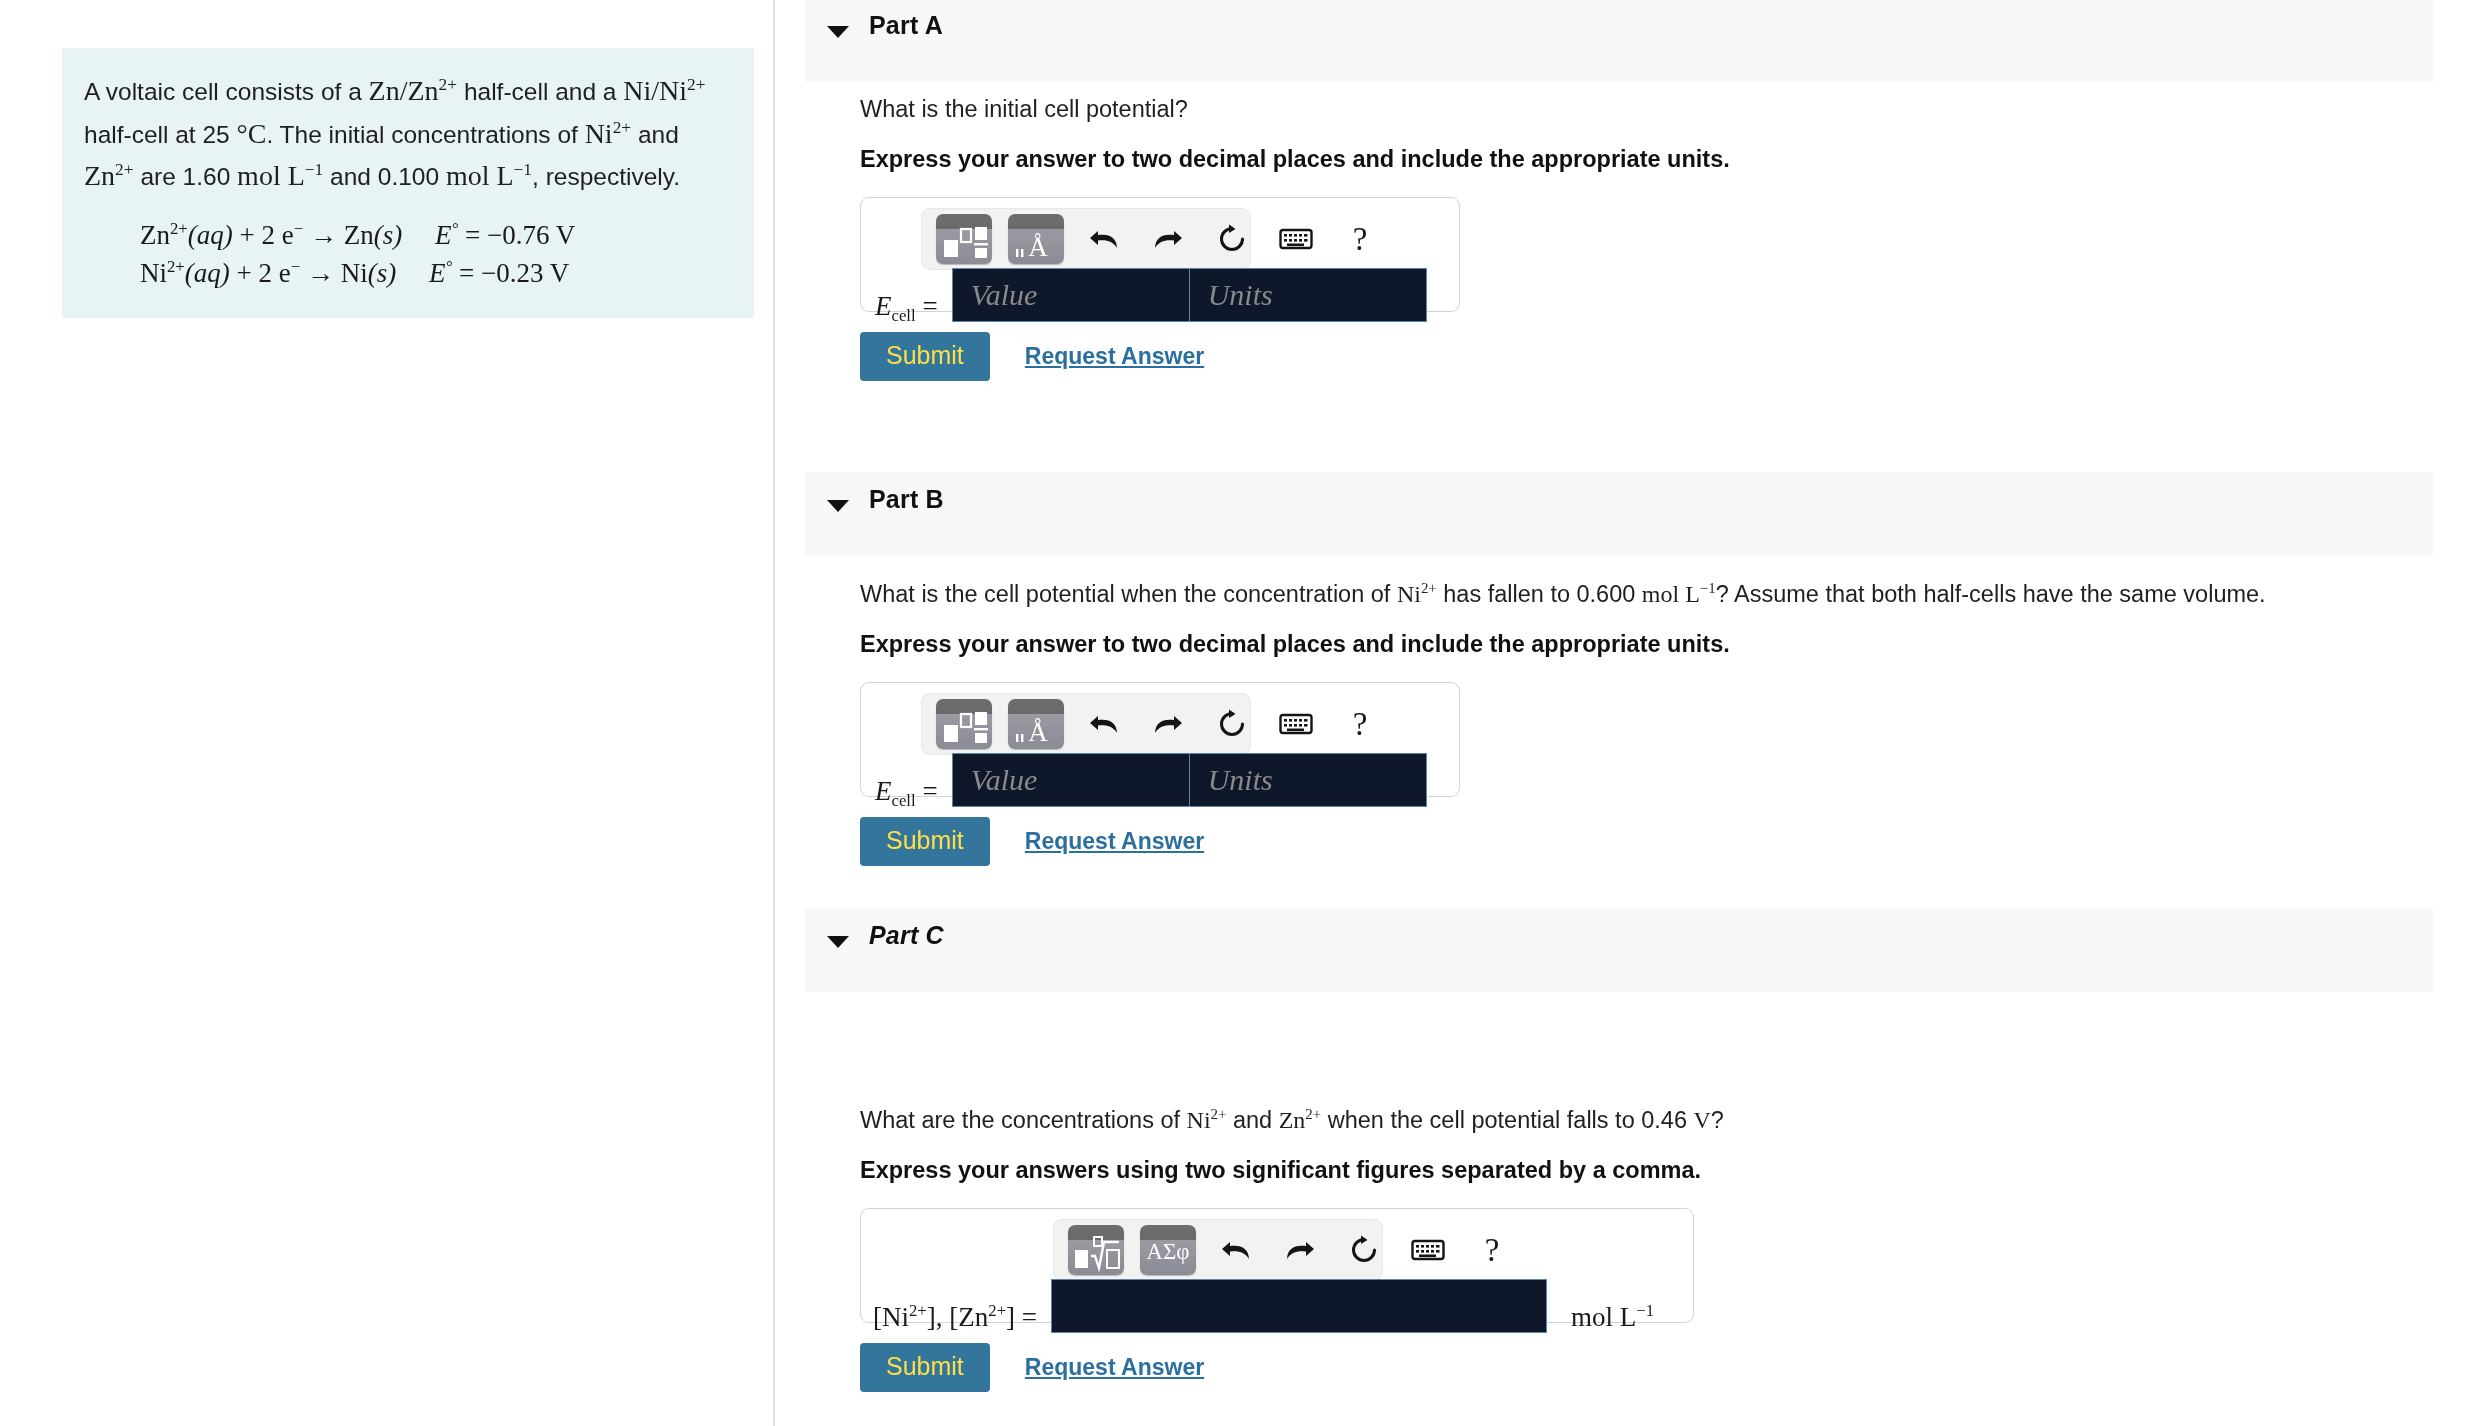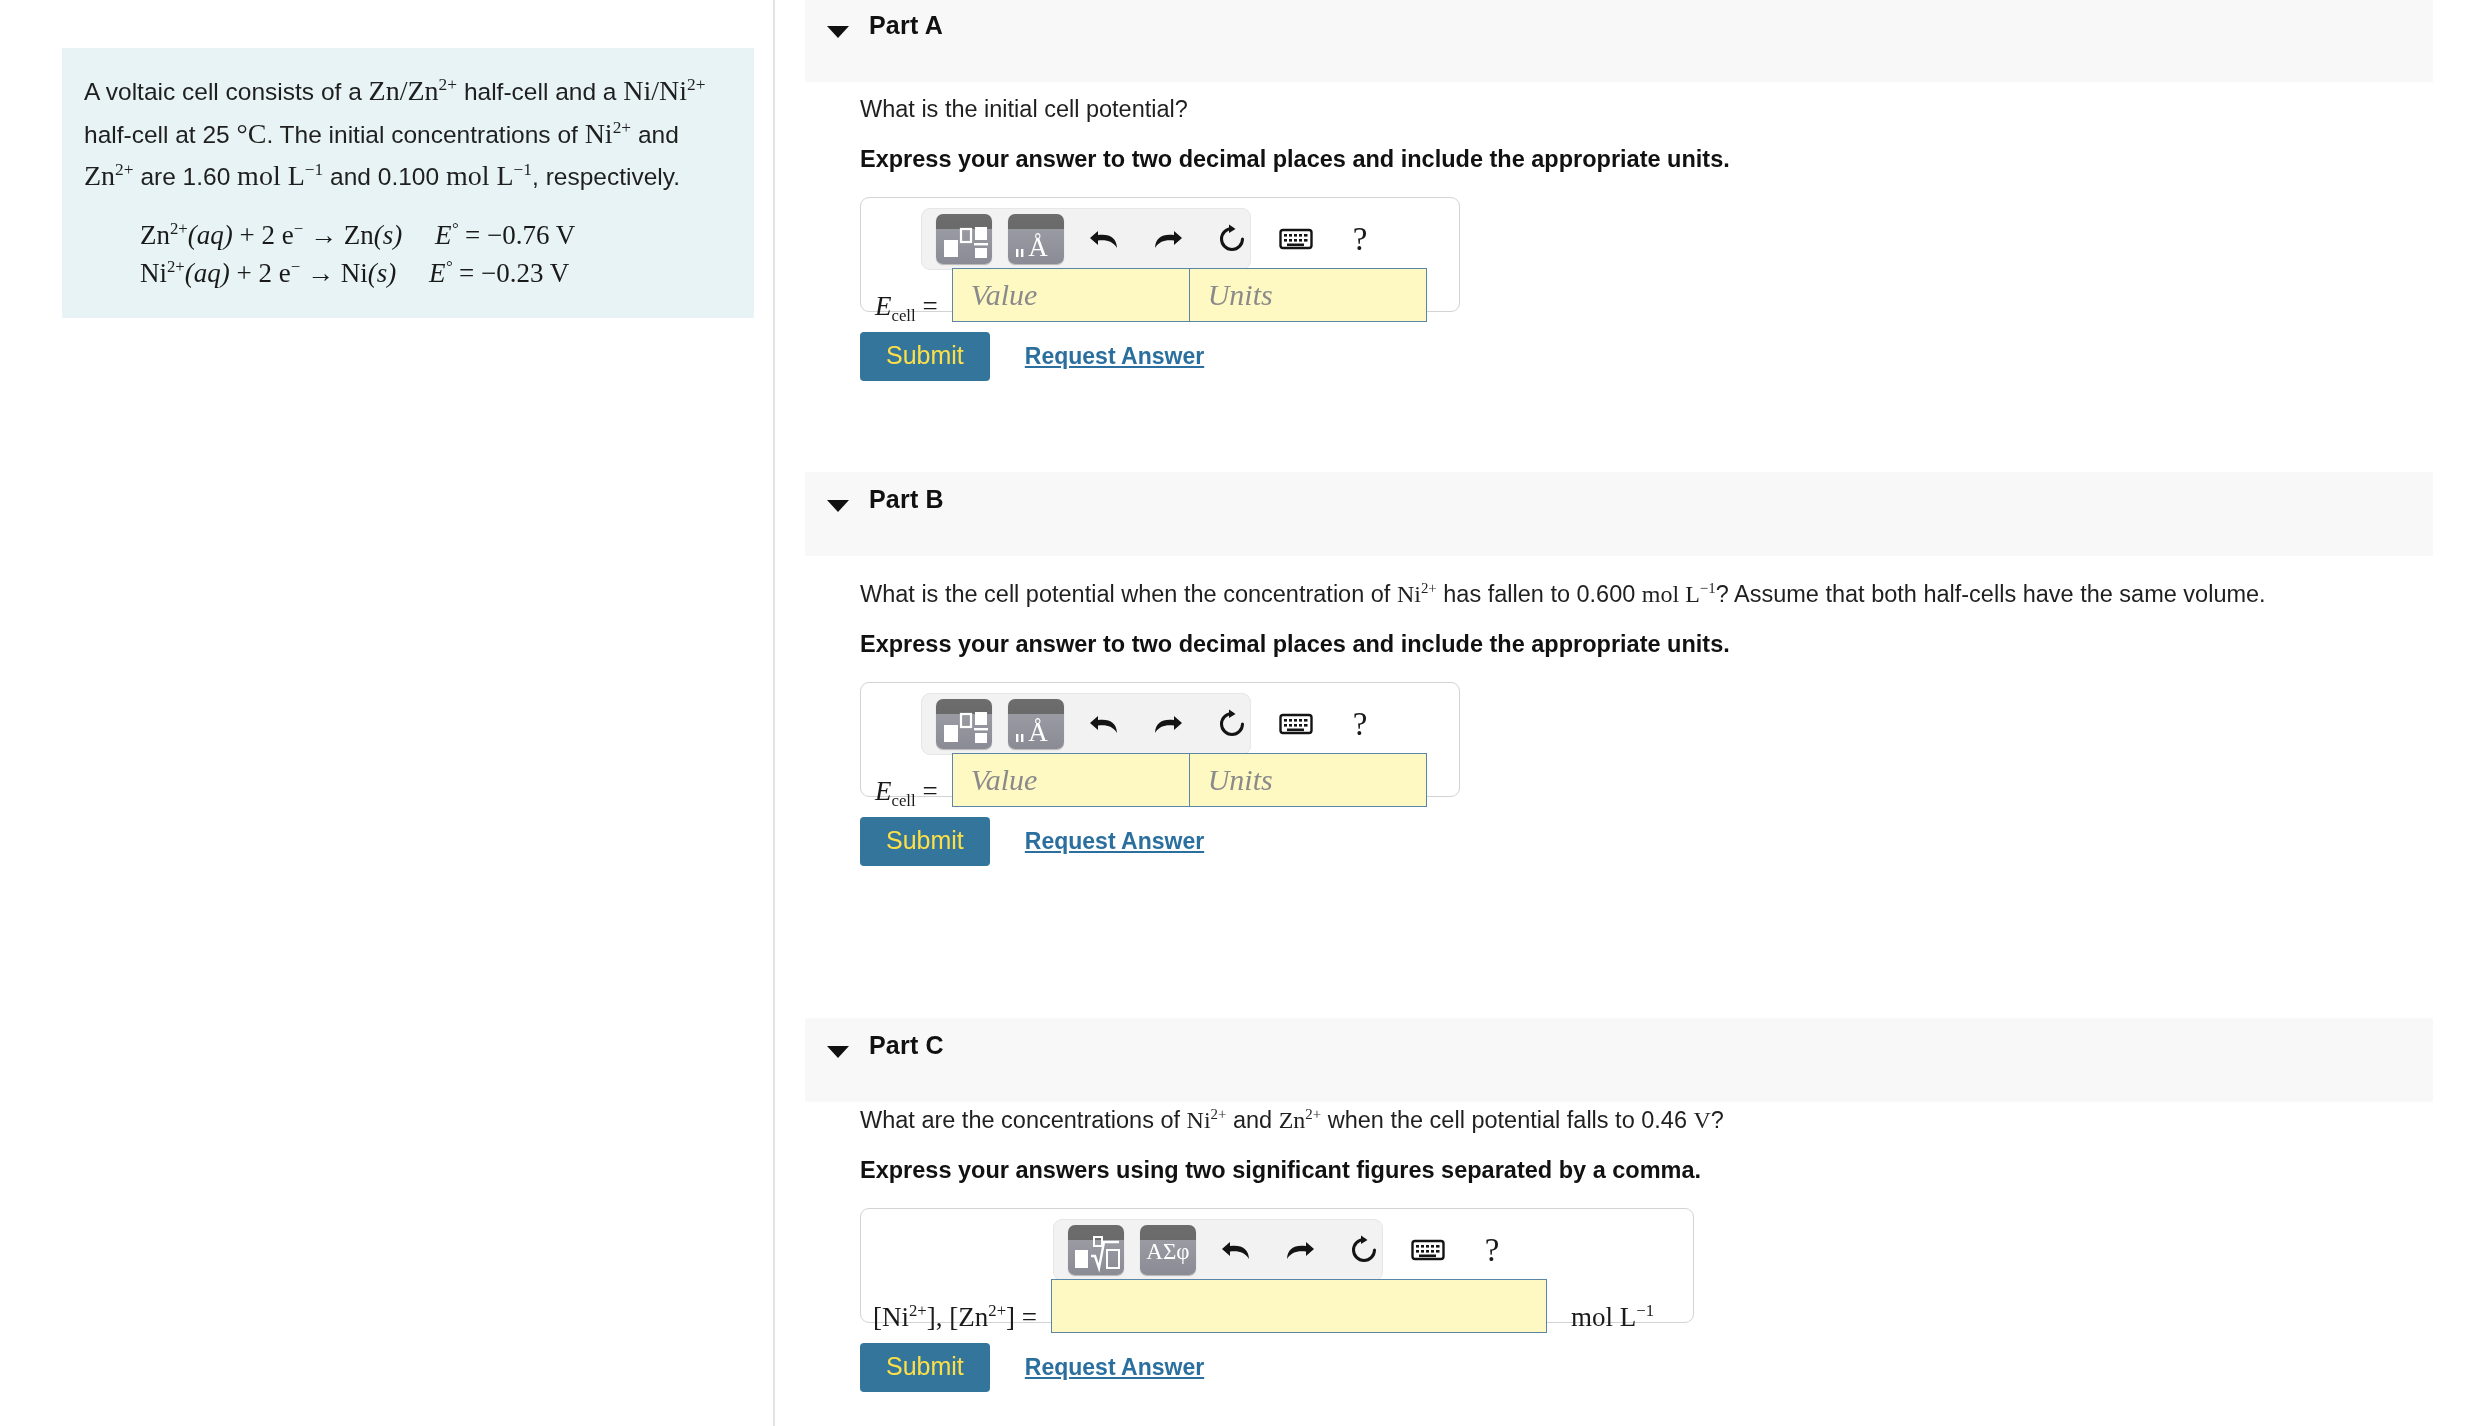--- a/index.html
+++ b/index.html
@@ -105,21 +105,21 @@
   }
   .tb-icn svg{display:block;}
   .tb-q{font-size:33px;line-height:1;color:#1a1a1a;font-family:"Liberation Serif",serif;}
 
   .ans-row{display:flex;align-items:flex-end;}
   .ans-label{
     font-family:"Liberation Serif", serif;
     font-size:27px;color:#1a1a1a;white-space:nowrap;
   }
   .ans-input{
-    border:1px solid #5b86a8;background:#fef9c3;
+    border:1px solid #5b86a8;background:#0f172a;
     box-sizing:border-box;height:54px;
     font-family:"Liberation Serif", serif;
     font-style:italic;font-size:30px;color:#8a8a8a;
     padding:0 0 0 18px;display:flex;align-items:center;
     outline:none;
   }
   .unit-right{
     font-family:"Liberation Serif", serif;font-size:27px;color:#1a1a1a;
     margin-left:24px;white-space:nowrap;
   }
@@ -320,21 +320,21 @@
           <div class="ans-input" style="width:238px;margin-left:-1px;">Units</div>
         </div>
       </div>
 
       <div class="action-row">
         <button class="btn-submit">Submit</button>
         <a class="link-request">Request Answer</a>
       </div>
     </div>
 
-    <div class="part-header" style="top:1018px;">
+    <div class="part-header" style="top:908px;font-style:italic;">
       <div class="part-caret"></div>
       <div class="part-title">Part C</div>
     </div>
 
     <div class="part-body" style="top:1068px;margin-top:36px;">
       <p class="q-text"><span>What are the concentrations of </span><span class="mathserif" style="font-size:24px"><span>Ni</span><sup class="sm">2+</sup></span><span> and </span><span class="mathserif" style="font-size:24px"><span>Zn</span><sup class="sm">2+</sup></span><span> when the cell potential falls to 0.46 </span><span class="mathserif" style="font-size:24px">V</span><span>?</span></p>
       <p class="q-instr">Express your answers using two significant figures separated by a comma.</p>
 
       <div class="answer-panel" style="width:834px;height:115px;">
         <div class="toolbar" style="left:192px;top:10px;width:330px;">

